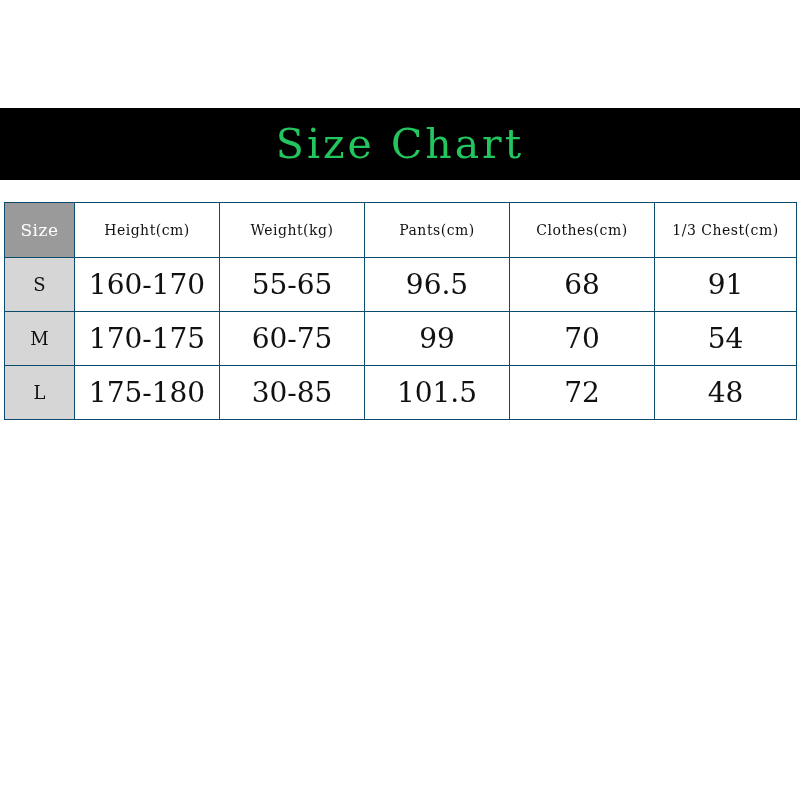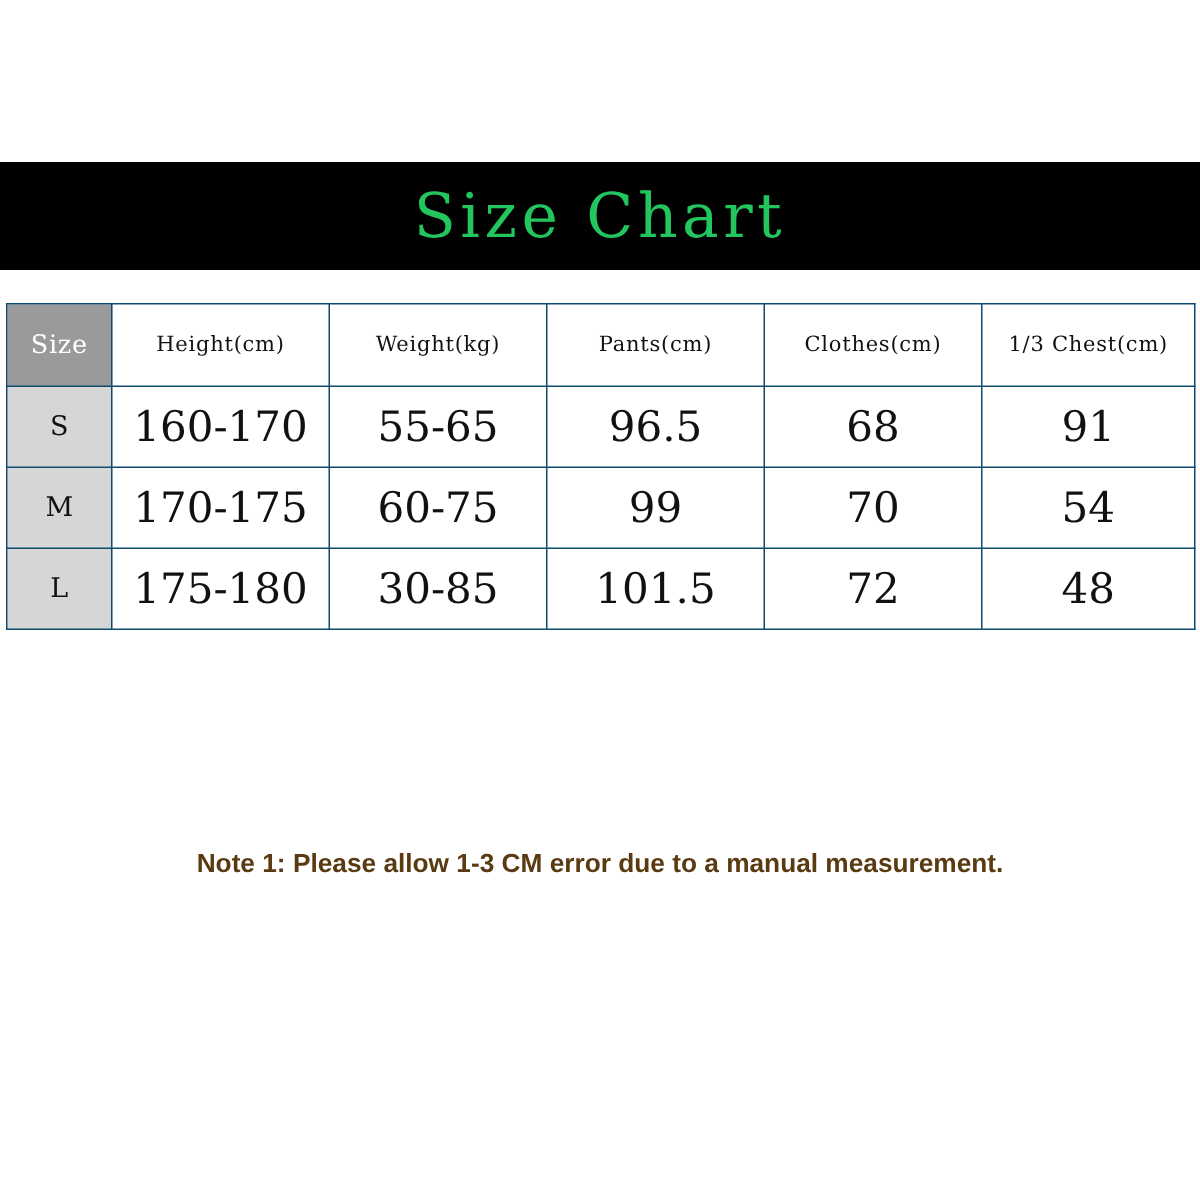--- a/index.html
+++ b/index.html
@@ -161,16 +161,15 @@
         <td>175-180</td>
         <td>30-85</td>
         <td>101.5</td>
         <td>72</td>
         <td>48</td>
       </tr>
     </tbody>
   </table>
 
   <div class="notes">
-    <div class="note-line first">Note 1: Please allow 1-3 CM error due to a manual measurement.</div>
   </div>
 
 </div>
 
 </body></html>

